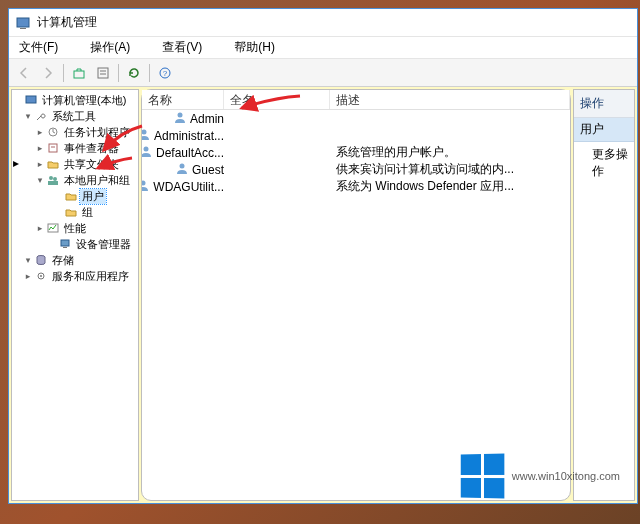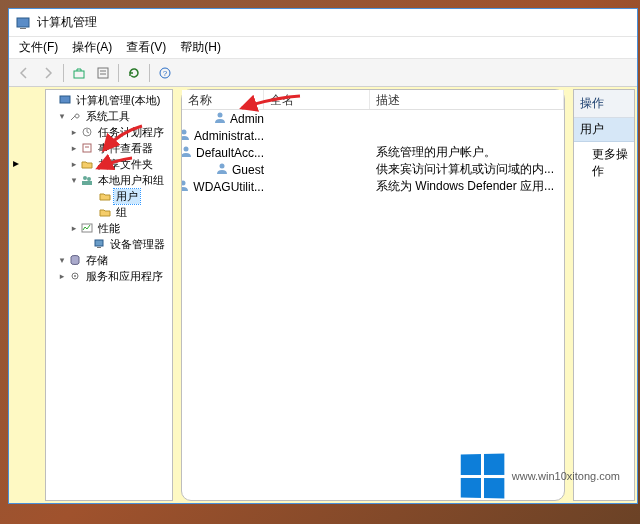--- a/index.html
+++ b/index.html
@@ -34,21 +34,21 @@
     gap: 6px;
   }
   .titlebar .icon { width: 16px; height: 16px; }
   .title { color: #000; }
   .menubar {
     height: 22px;
     background: #fff;
     display: flex;
     align-items: center;
     padding: 0 4px;
-    gap: 2px;
+    gap: 20px;
     border-bottom: 1px solid #e5e5e5;
   }
   .menubar span { padding: 2px 6px; }
   .toolbar {
     height: 28px;
     background: #f5f5f5;
     border-bottom: 1px solid #d0d0d0;
     display: flex;
     align-items: center;
     padding: 0 4px;
@@ -59,22 +59,21 @@
     display: flex; align-items: center; justify-content: center;
     border: 1px solid transparent;
   }
   .tbtn.disabled { opacity: 0.4; }
   .tsep { width: 1px; height: 18px; background: #c0c0c0; margin: 0 2px; }
   .body {
     flex: 1;
     display: flex;
     min-height: 0;
     padding: 2px;
-    gap: 8px;
-    margin-left: 34px;
+    gap: 2px;
   }
   .panel {
     border: 1px solid #bdbdbd;
     background: #fff;
     display: flex;
     flex-direction: column;
     min-height: 0;
   }
   .tree-panel { width: 128px; }
   .list-panel { flex: 1; border-radius: 10px; }

